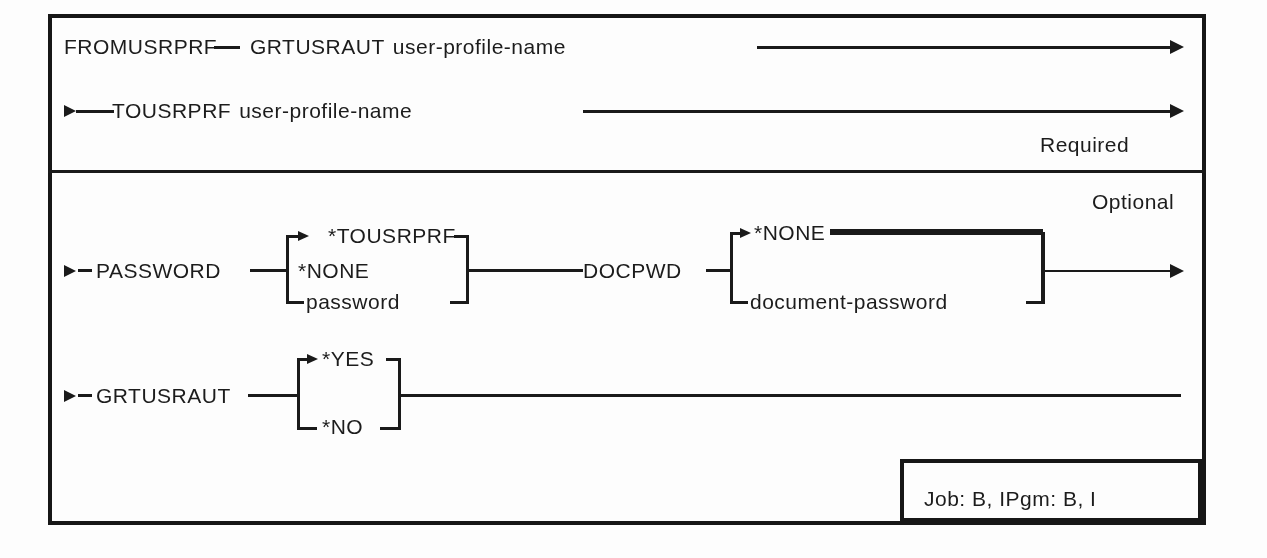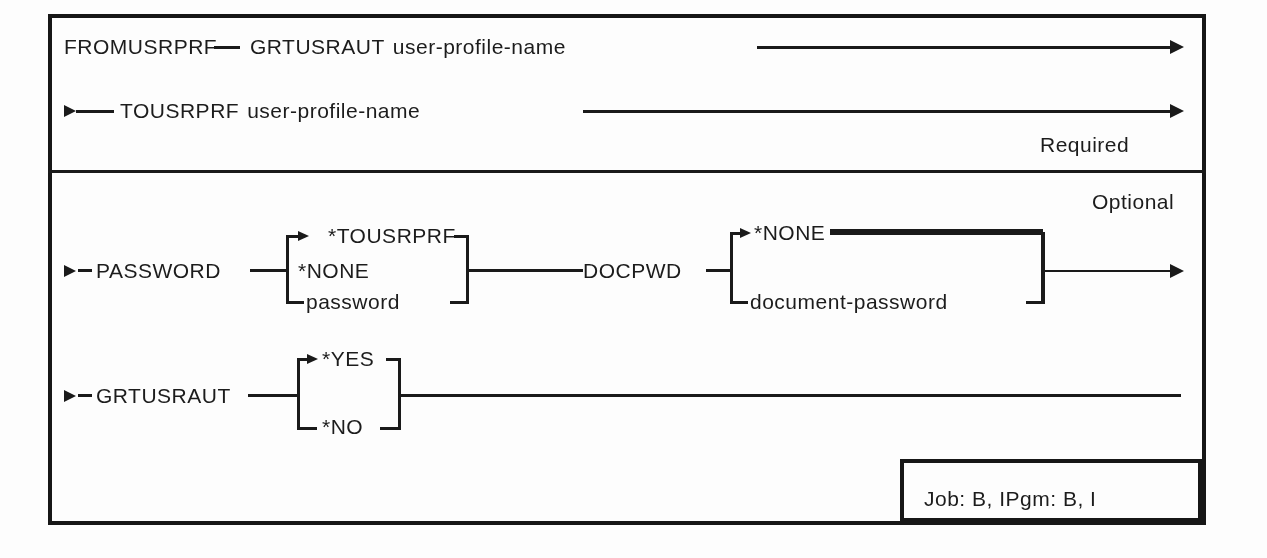--- a/index.html
+++ b/index.html
@@ -29,21 +29,21 @@
   <div class="t" style="left:64px;top:36px;">FROMUSRPRF</div>
   <div class="hl" style="left:214px;top:46px;width:26px;"></div>
   <div class="t" style="left:250px;top:36px;">
     <span class="kw">GRTUSRAUT</span><span>user-profile-name</span>
   </div>
   <div class="hl" style="left:757px;top:46px;width:413px;"></div>
   <div class="arr-end" style="left:1170px;top:40px;"></div>
 
   <div class="arr-start" style="left:64px;top:105px;"></div>
   <div class="hl" style="left:76px;top:110px;width:38px;"></div>
-  <div class="t" style="left:120px;top:100px;">
+  <div class="t" style="left:112px;top:100px;">
     <span class="kw">TOUSRPRF</span><span>user-profile-name</span>
   </div>
   <div class="hl" style="left:583px;top:110px;width:587px;"></div>
   <div class="arr-end" style="left:1170px;top:104px;"></div>
 
   <div class="t" style="left:1040px;top:134px;">Required</div>
 
   <div class="t" style="left:1052px;top:191px;margin-left:40px;">Optional</div>
 
   <div class="arr-start" style="left:64px;top:265px;"></div>

